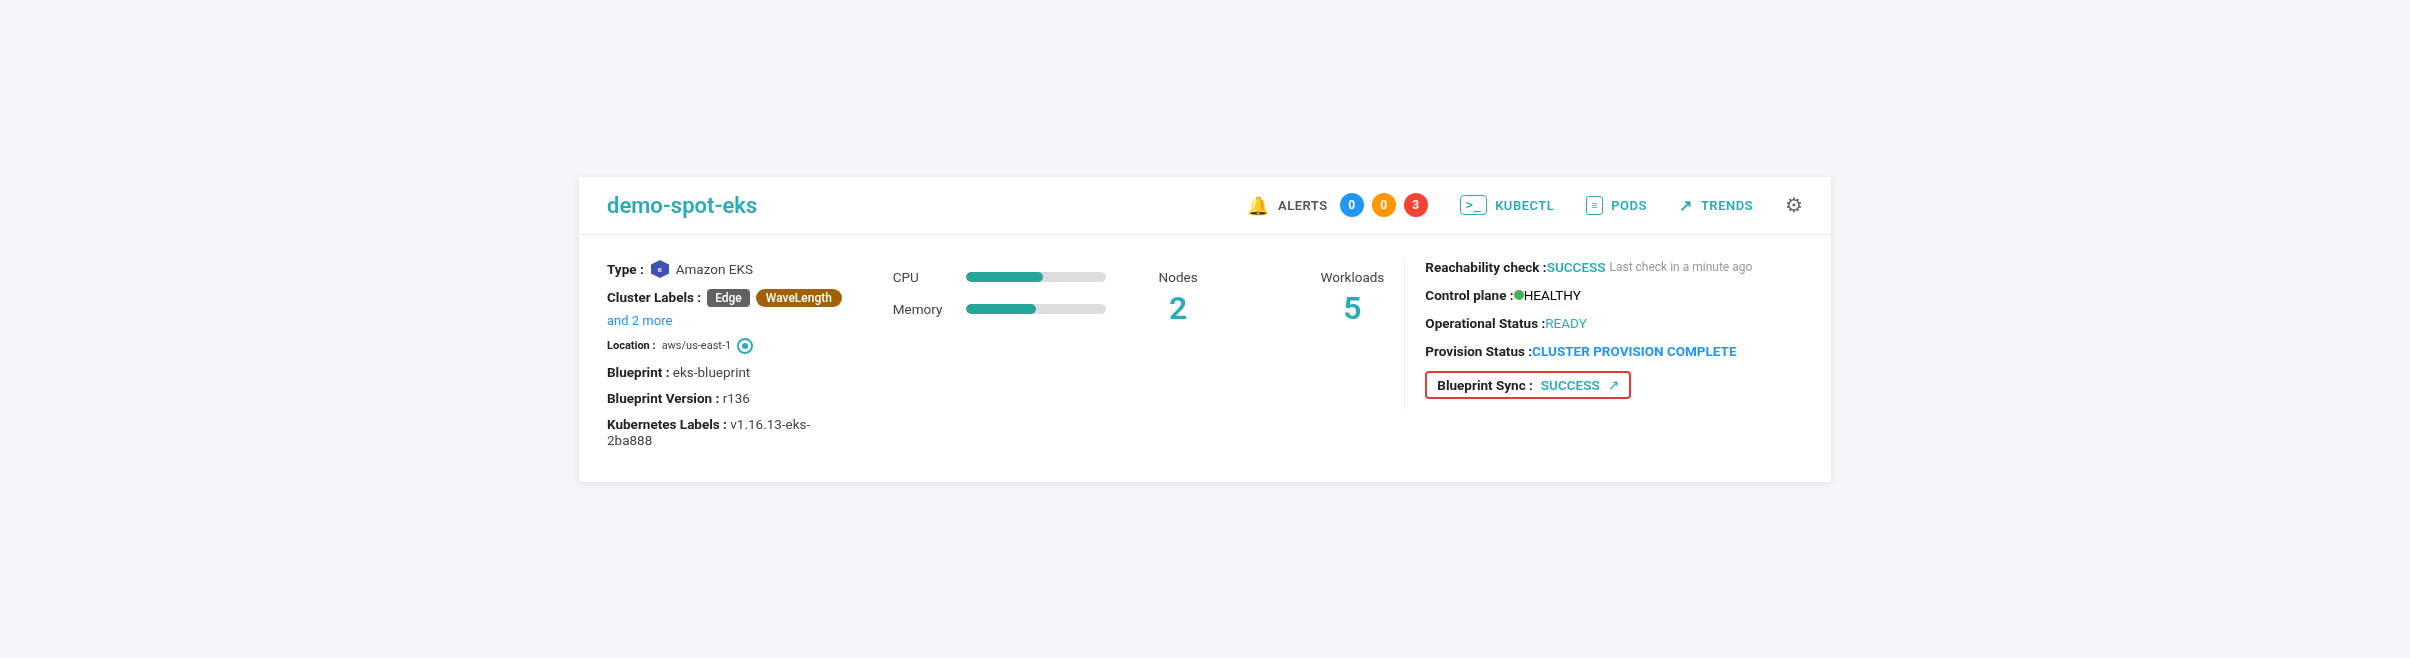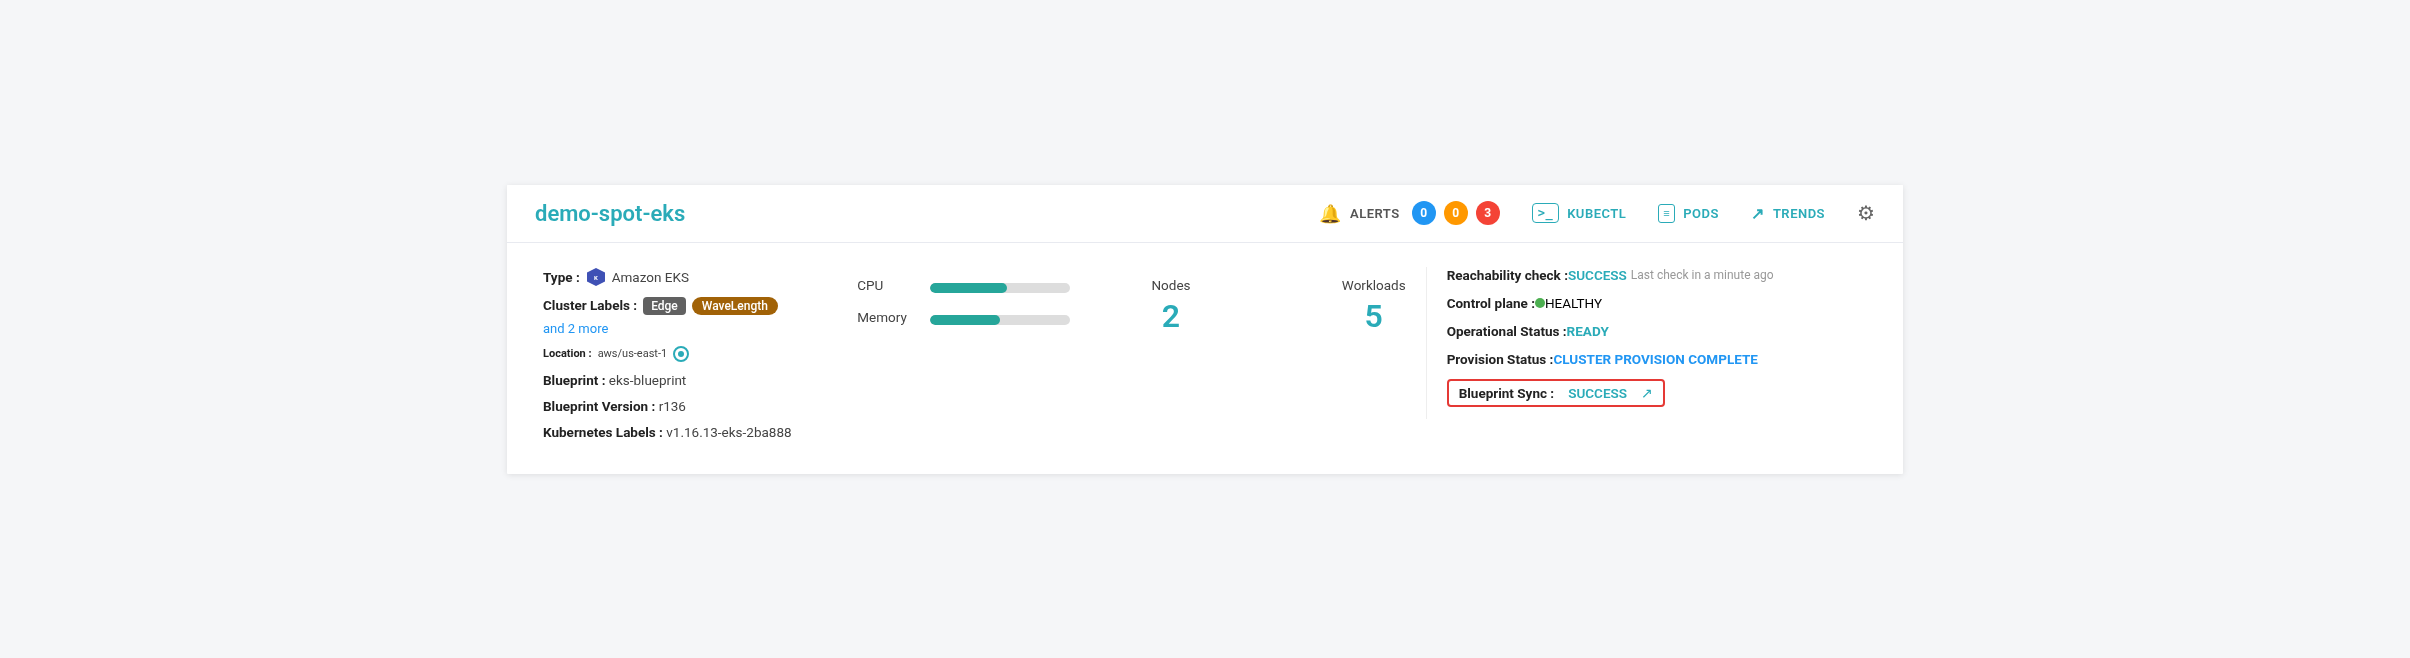--- a/index.html
+++ b/index.html
@@ -9,21 +9,21 @@
       display: flex;
       align-items: center;
       justify-content: center;
       min-height: 100vh;
       padding: 20px;
     }
     .page-wrapper {
       background: #fff;
       border-radius: 1px;
       box-shadow: 0 1px 6px rgba(0,0,0,0.1);
-      width: 1396px;
+      width: 1252px;
       overflow: hidden;
     }
     
     .header {
       display: flex;
       align-items: center;
       padding: 16px 28px;
       border-bottom: 1px solid #e8eaf0;
       background: #fff;
     }
@@ -87,21 +87,21 @@
       font-family: monospace;
       color: #2aabb8;
     }
     .gear-icon {
       font-size: 20px;
       color: #666;
       cursor: pointer;
     }
     
     .content {
-      padding: 24px 36px;
+      padding: 24px 28px;
     }
     .info-grid {
       display: grid;
       grid-template-columns: 1fr 1fr 1fr 1.5fr;
       gap: 0;
       align-items: start;
     }
     
     .left-col {
       padding-right: 20px;
@@ -182,21 +182,21 @@
       height: 6px;
       background: #2aabb8;
       border-radius: 50%;
     }
     
     .mid-col {
       padding: 0 20px;
     }
     .resource-row {
       display: flex;
-      align-items: flex-end;
+      align-items: center;
       gap: 18px;
       margin-bottom: 16px;
       font-size: 13.5px;
     }
     .resource-label {
       font-weight: 400;
       color: #444;
       width: 55px;
     }
     .progress-bar-bg {
@@ -248,21 +248,21 @@
       font-weight: 700;
       color: #222;
       white-space: nowrap;
     }
     .status-value-success {
       color: #2aabb8;
       font-weight: 600;
     }
     .status-value-ready {
       color: #2aabb8;
-      font-weight: 700;
+      font-weight: 400;
     }
     .status-value-provision {
       color: #2196f3;
       font-weight: 700;
       cursor: pointer;
     }
     .last-check {
       color: #999;
       font-size: 12px;
       margin-left: 4px;
@@ -270,21 +270,21 @@
     .dot-healthy {
       width: 10px;
       height: 10px;
       border-radius: 50%;
       background: #4caf50;
       display: inline-block;
     }
     .blueprint-sync-box {
       display: inline-flex;
       align-items: flex-start;
-      gap: 14px;
+      gap: 8px;
       border: 2px solid #e53935;
       border-radius: 4px;
       padding: 4px 10px;
       background: #fff;
     }
     .blueprint-sync-label {
       font-weight: 700;
       color: #222;
       font-size: 13.5px;
     }

